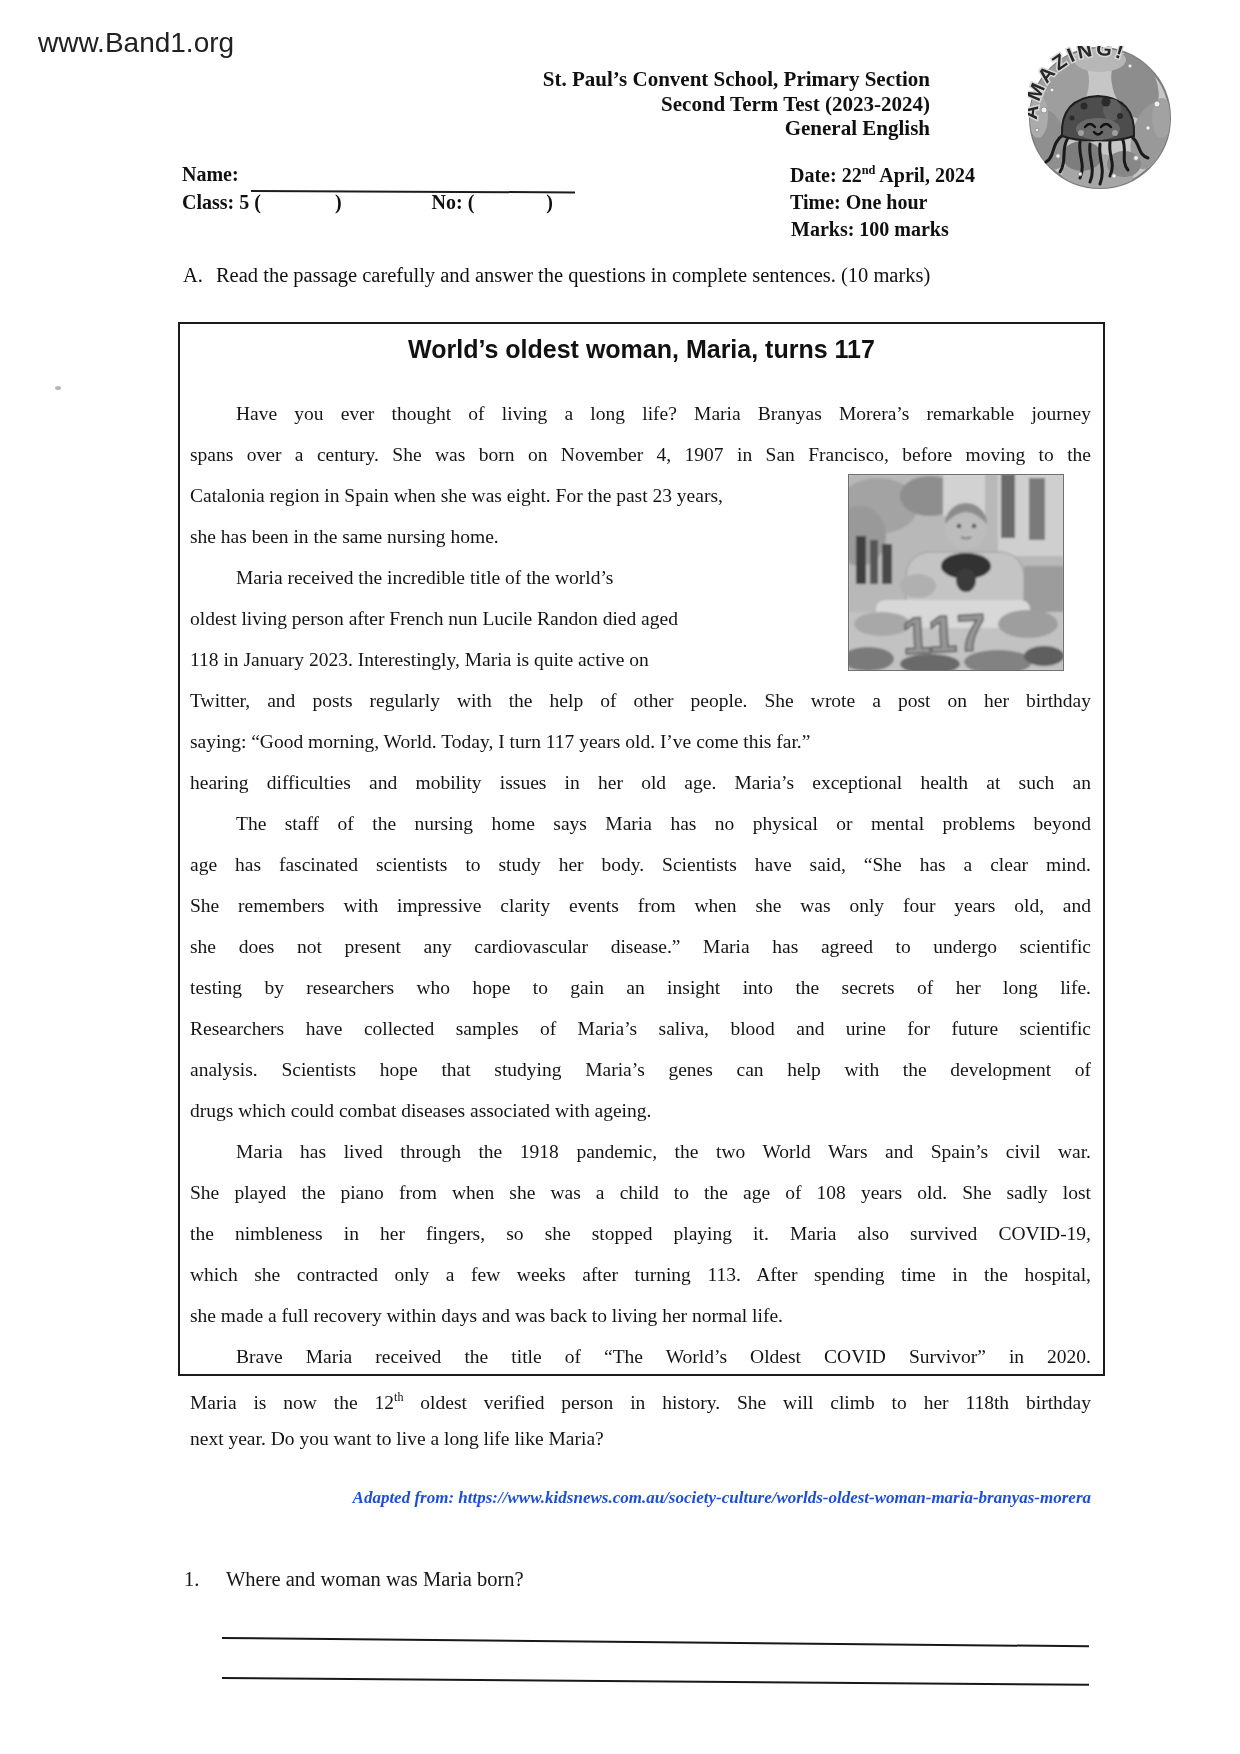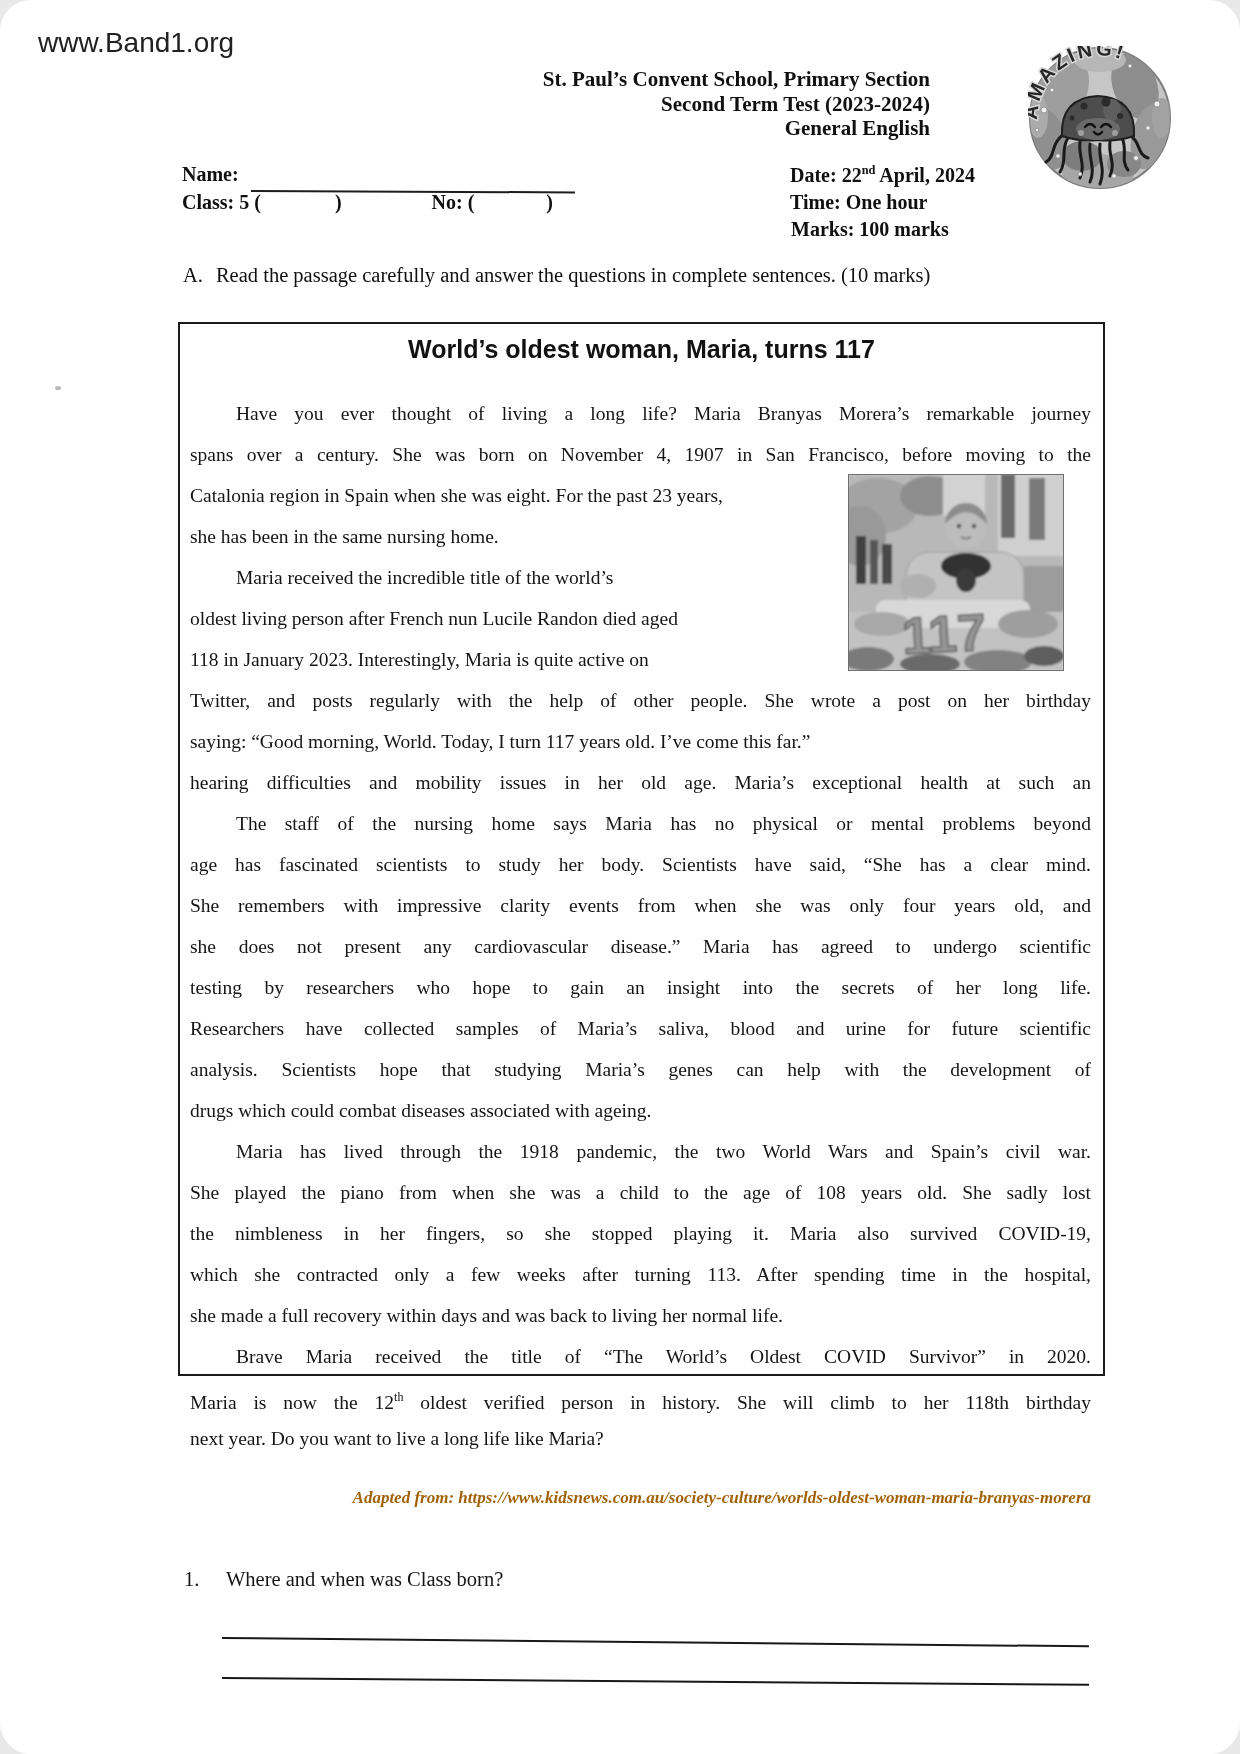--- a/index.html
+++ b/index.html
@@ -1,17 +1,17 @@
 <!DOCTYPE html>
 <html><head>
 <meta charset="utf-8">
 <style>
   html,body{margin:0;padding:0;background:#e8e8e8;}
   .page{position:relative;width:1240px;height:1754px;background:#ffffff;overflow:hidden;
-        font-family:"Liberation Serif","DejaVu Serif",serif;color:#161616;border-radius:31px;}
+        font-family:"Liberation Serif","DejaVu Serif",serif;color:#161616;}
   .abs{position:absolute;}
 
   .watermark{left:38px;top:27px;font-family:"Liberation Sans","DejaVu Sans",sans-serif;
              font-size:28px;color:#212121;}
 
   .school-header{left:330px;top:67px;width:600px;text-align:right;font-weight:bold;
                  font-size:21px;line-height:24.5px;color:#101010;}
 
   .badge{left:1028px;top:46px;width:144px;height:144px;}
 
@@ -32,21 +32,21 @@
                box-sizing:border-box;}
   .passage-title{margin-top:11px;text-align:center;font-family:"Liberation Sans","DejaVu Sans",sans-serif;
                  font-weight:bold;font-size:25px;color:#111;}
   .maria-photo{position:absolute;left:668px;top:150px;width:216px;height:197px;}
   .lines{position:absolute;left:10px;top:69px;width:901px;font-size:19.5px;color:#141414;}
   .ln{height:41px;line-height:41px;overflow:visible;white-space:nowrap;}
   .jst{text-align:justify;text-align-last:justify;white-space:normal;}
   .ind{padding-left:46px;font-family:Liberation Serif, serif;}
   .nrw{max-width:652px;}
   .attribution{position:absolute;left:10px;top:1164px;width:901px;text-align:right;
-               font-style:italic;font-weight:600;font-size:17px;color:#a16207;}
+               font-style:italic;font-weight:600;font-size:17px;color:#1d4ed8;}
 
   .q-number{left:184px;top:1568px;font-size:20.5px;}
   .q-text{left:226px;top:1568px;font-size:20.5px;}
   .ans-line{height:2px;background:#181818;transform-origin:left center;}
   .ans1{left:222px;top:1637px;width:867px;transform:rotate(.55deg);}
   .ans2{left:222px;top:1677px;width:867px;transform:rotate(.45deg);}
 
   .speck{left:55px;top:386px;width:6px;height:4px;background:#9a9a9a;border-radius:50%;opacity:.7;}
 </style>
 </head>
@@ -208,18 +208,18 @@
       <div class="ln">she made a full recovery within days and was back to living her normal life.</div>
       <div class="ln ind jst">Brave Maria received the title of “The World’s Oldest COVID Survivor” in 2020.</div>
       <div class="ln jst"><span>Maria is now the 12</span><sup>th</sup><span> oldest verified person in history. She will climb to her 118th birthday</span></div>
       <div class="ln">next year. Do you want to live a long life like Maria?</div>
     </div>
 
     <div class="attribution">Adapted from: https://www.kidsnews.com.au/society-culture/worlds-oldest-woman-maria-branyas-morera</div>
   </div>
 
   <div class="abs q-number">1.</div>
-  <div class="abs q-text">Where and when was Class born?</div>
+  <div class="abs q-text">Where and woman was Maria born?</div>
 
   <div class="abs ans-line ans1"></div>
   <div class="abs ans-line ans2"></div>
 
 </div>
 
 </body></html>

